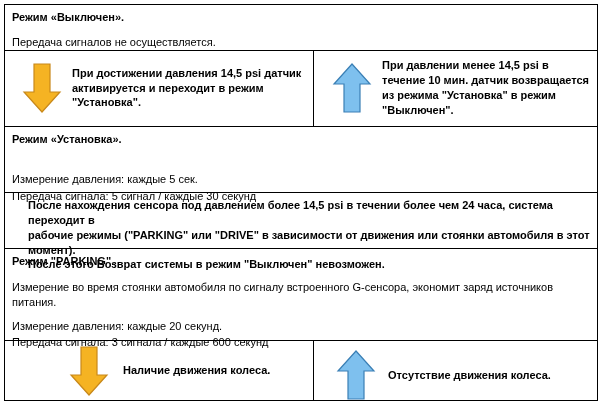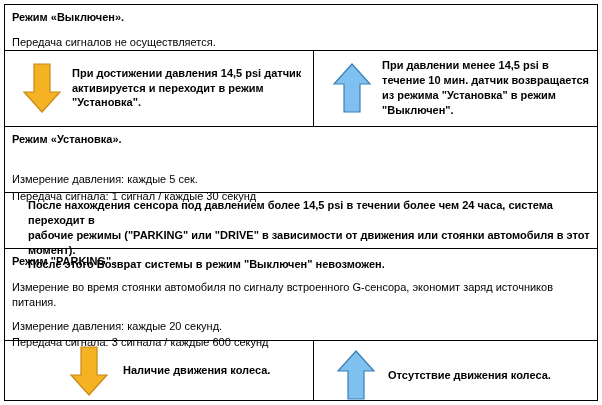--- a/index.html
+++ b/index.html
@@ -113,21 +113,21 @@
       </svg>
     </div>
     <div class="arrow-text">При  давлении  менее 14,5 psi  в  течение 10 мин. датчик возвращается из режима "Установка" в режим "Выключен".</div>
   </div>
 
   <div class="hr" style="top:126px;"></div>
 
   <div class="sec pad" style="left:4px; top:126px; width:478px; height:66px;">
     <div class="txt bold">Режим «Установка».</div>
     <div class="txt" style="margin-top:25px;">Измерение давления: каждые 5 сек.</div>
-    <div class="txt" style="margin-top:2px;">Передача сигнала: 1 сигнал / каждые 30 секунд</div>
+    <div class="txt" style="margin-top:2px;">Передача сигнала: 5 сигнал / каждые 30 секунд</div>
   </div>
 
   <div class="hr" style="top:192px;"></div>
 
   <div class="sec pad" style="left:4px; top:192px; width:594px; height:56px;padding-left:24px;">
     <div class="txt bold">После нахождения сенсора под давлением более 14,5 psi в течении более чем 24 часа, система переходит в</div>
     <div class="txt bold">рабочие режимы ("PARKING" или "DRIVE"  в зависимости от движения или стоянки автомобиля в этот момент).</div>
     <div class="txt bold">После этого Возврат системы в режим "Выключен" невозможен.</div>
   </div>
 

